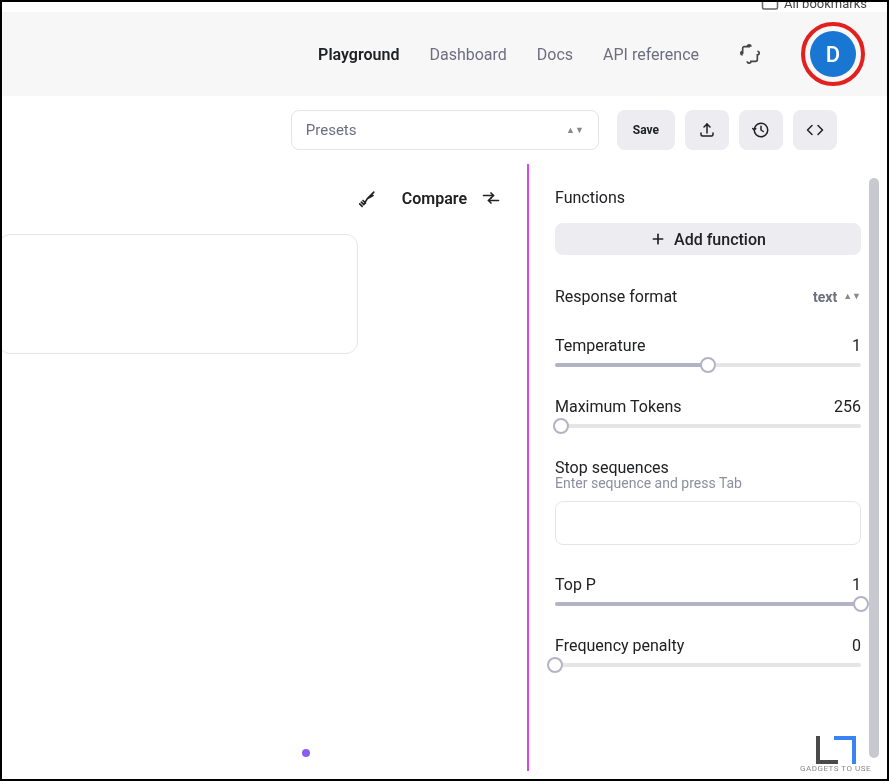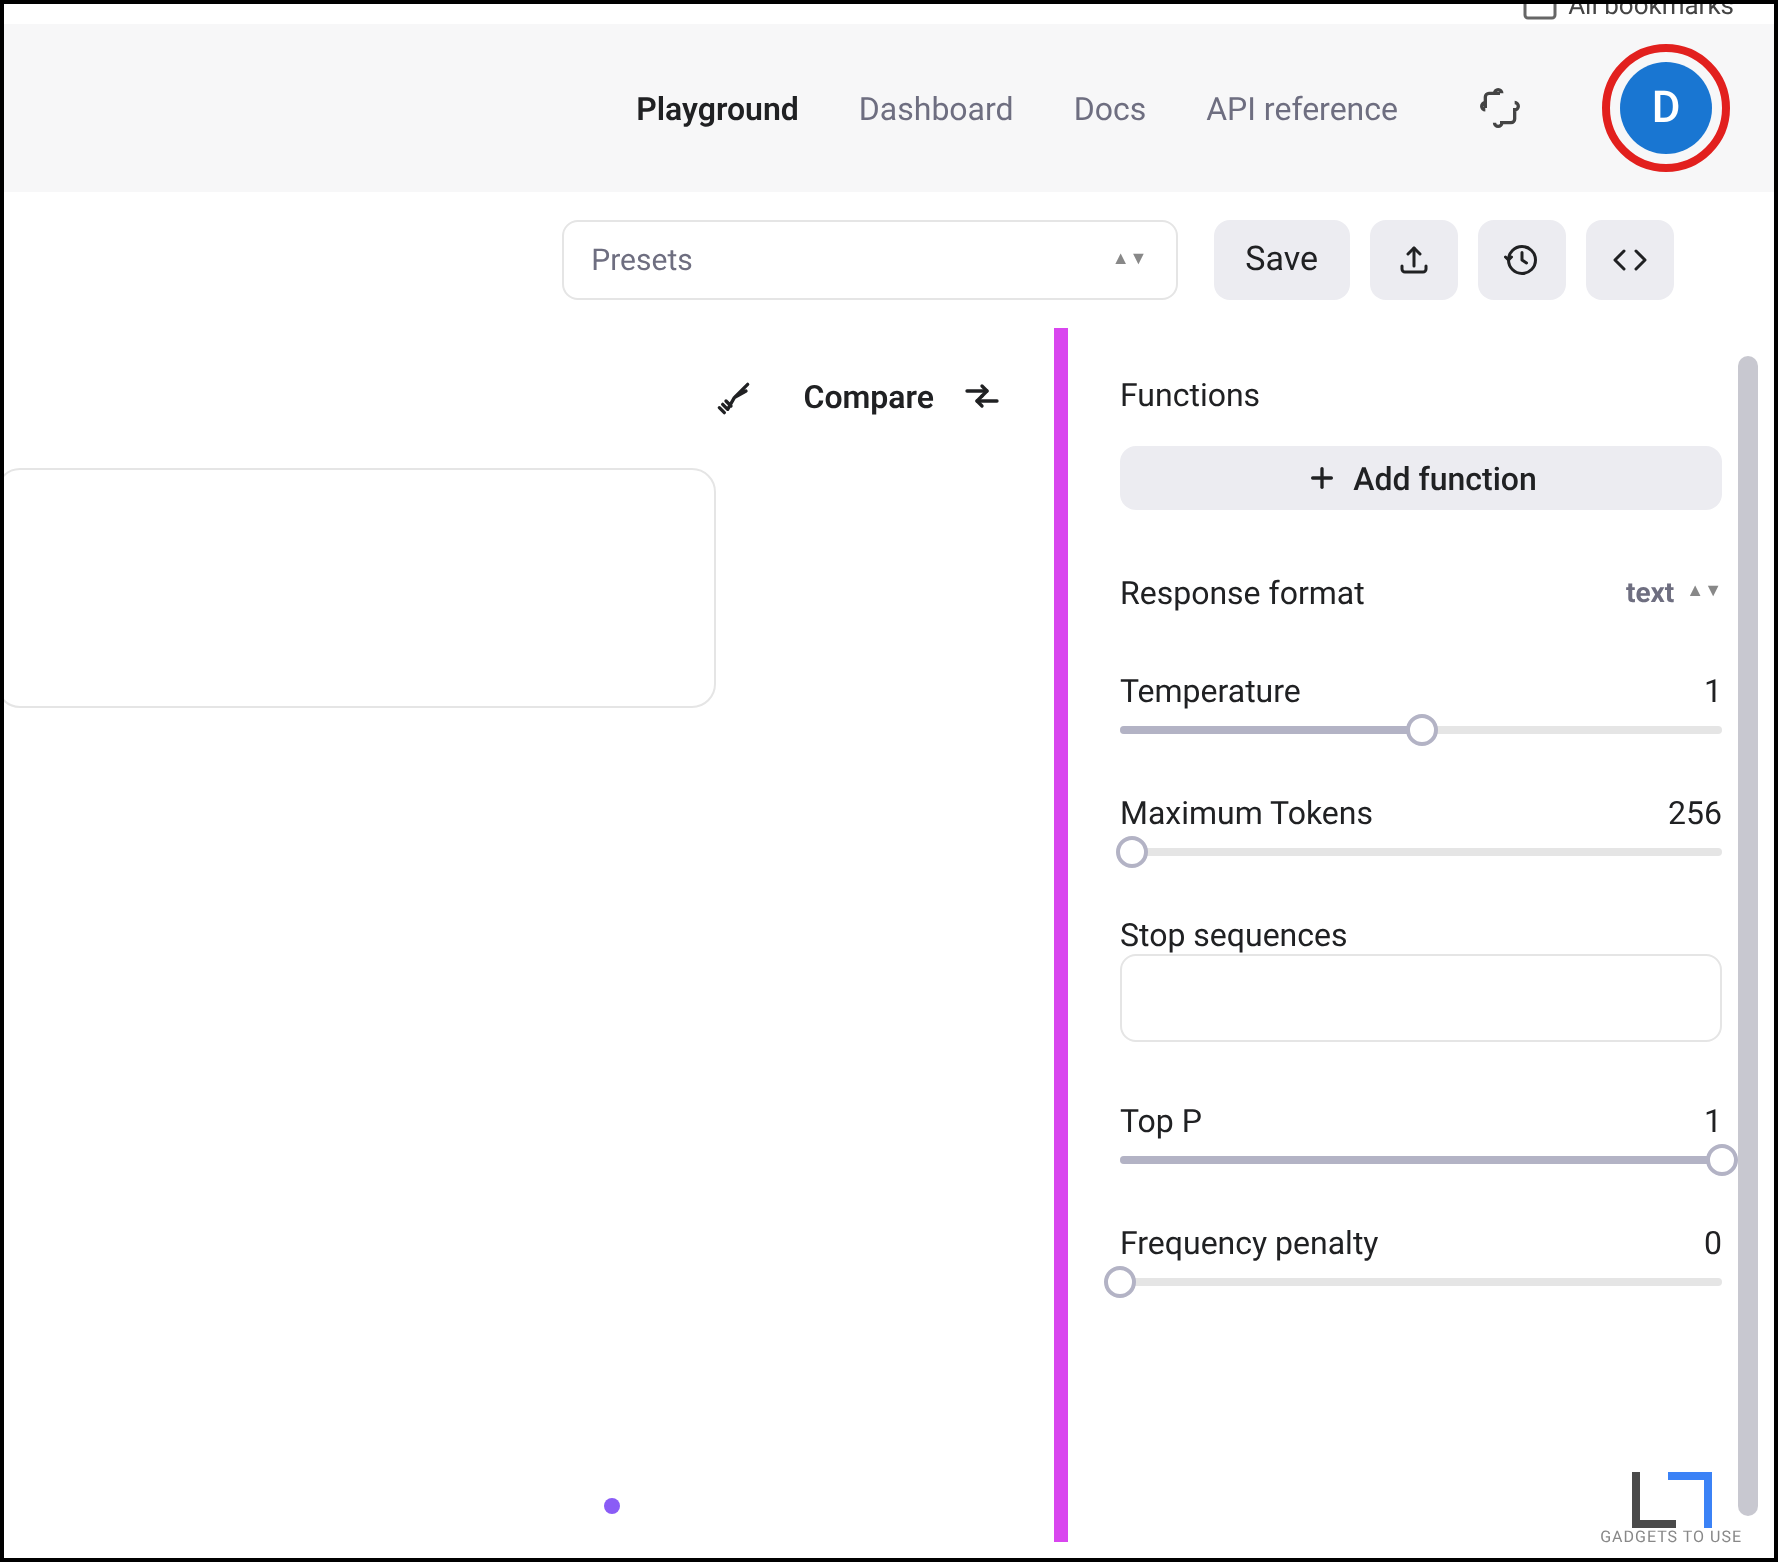--- a/index.html
+++ b/index.html
@@ -103,22 +103,22 @@
       font-size: 15px;
       cursor: pointer;
       margin-right: 8px;
     }
     .btn {
       height: 40px;
       padding: 0 16px;
       border-radius: 8px;
       background: #ececf1;
       border: none;
-      font-size: 17px;
-      font-weight: 400;
+      font-size: 12px;
+      font-weight: 700;
       color: #202123;
       cursor: pointer;
       display: flex;
       align-items: center;
       justify-content: center;
     }
     .btn.icon-only {
       width: 44px;
       padding: 0;
     }
@@ -147,21 +147,21 @@
     .input-block {
       width: 360px;
       height: 120px;
       border: 1px solid #e5e5e5;
       border-radius: 12px;
       margin-top: 26px;
       margin-left: -4px;
     }
     .right-panel {
       width: 360px;
-      border-left: 7px solid #d946ef;
+      border-left: 2px solid #d946ef;
       padding: 24px 26px 24px 26px;
       overflow-y: auto;
       position: relative;
     }
     .scrollbar {
       position: absolute;
       right: 4px;
       top: 8px;
       width: 10px;
       height: 580px;
@@ -414,20 +414,21 @@
     <div class="param-row">
       <span class="param-label">Maximum Tokens</span>
       <span class="param-value">256</span>
     </div>
     <div class="slider-track">
       <div class="slider-fill" style="width:2%"></div>
       <div class="slider-thumb" style="left:2%"></div>
     </div>
 
     <div class="param-label">Stop sequences</div>
+    <div class="helper-text">Enter sequence and press Tab</div>
     <div class="text-input"></div>
 
     <div class="param-row">
       <span class="param-label">Top P</span>
       <span class="param-value">1</span>
     </div>
     <div class="slider-track">
       <div class="slider-fill" style="width:100%"></div>
       <div class="slider-thumb" style="left:100%"></div>
     </div>

